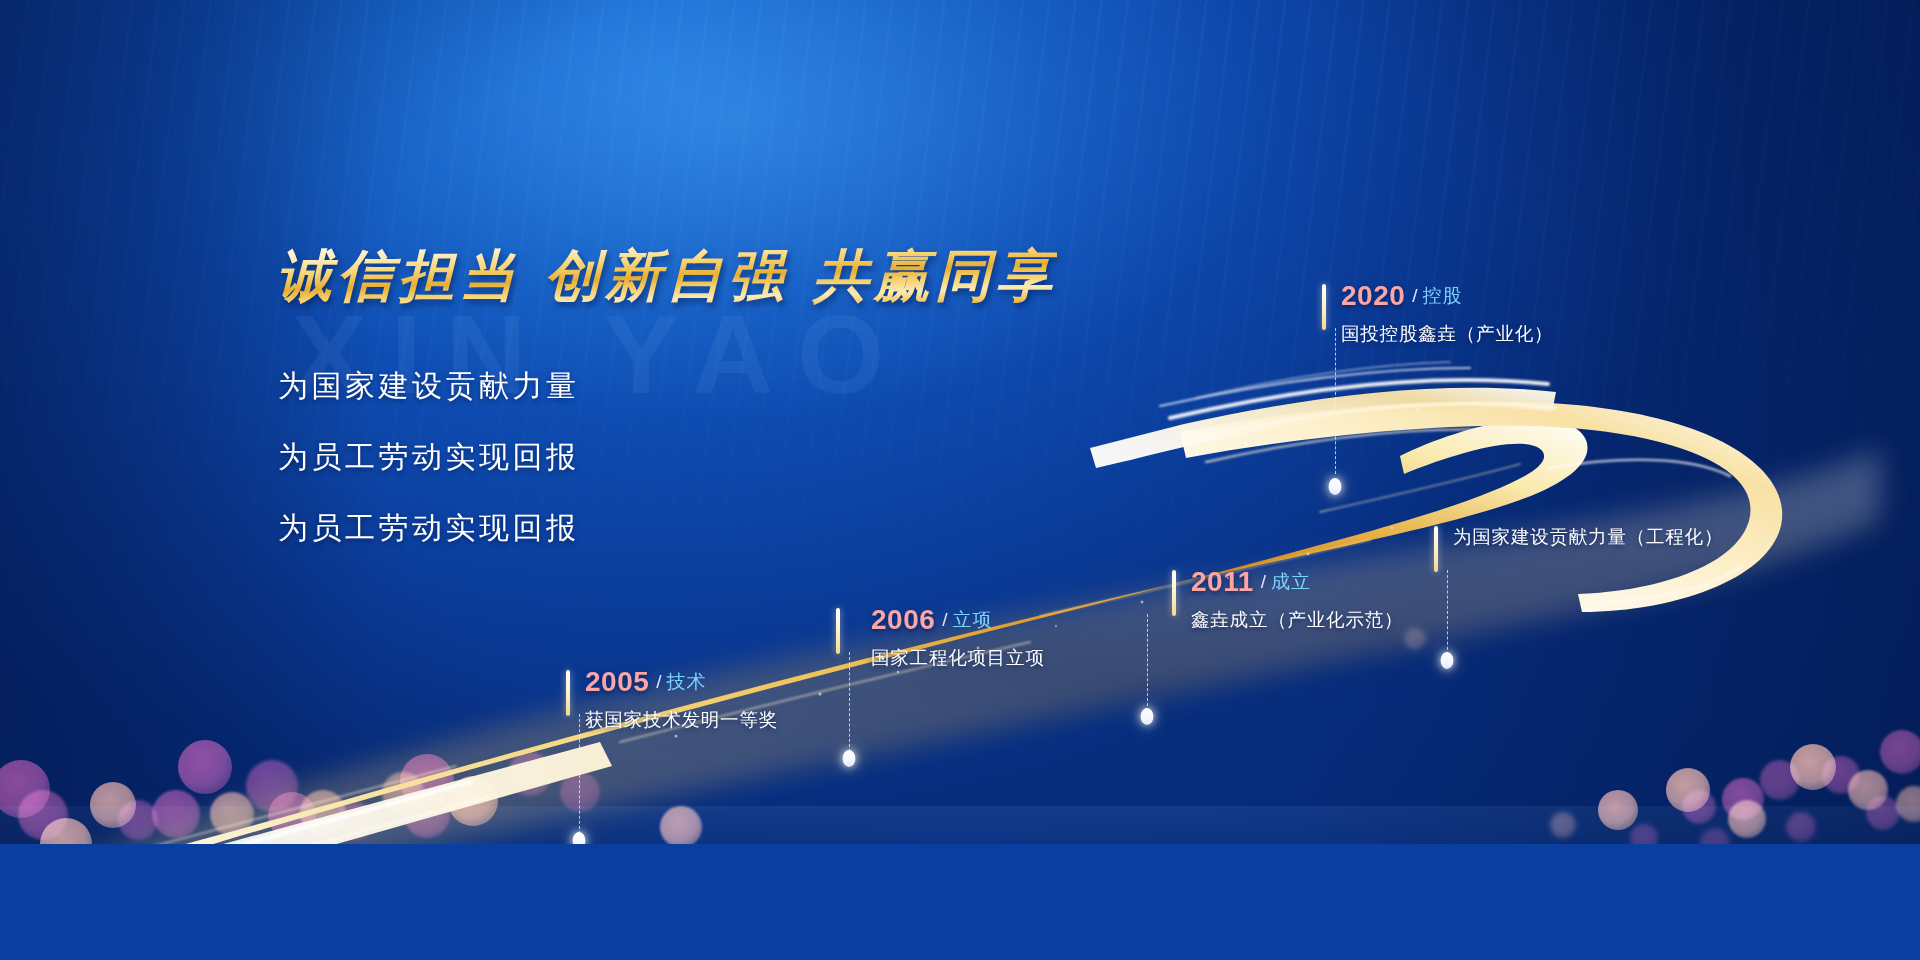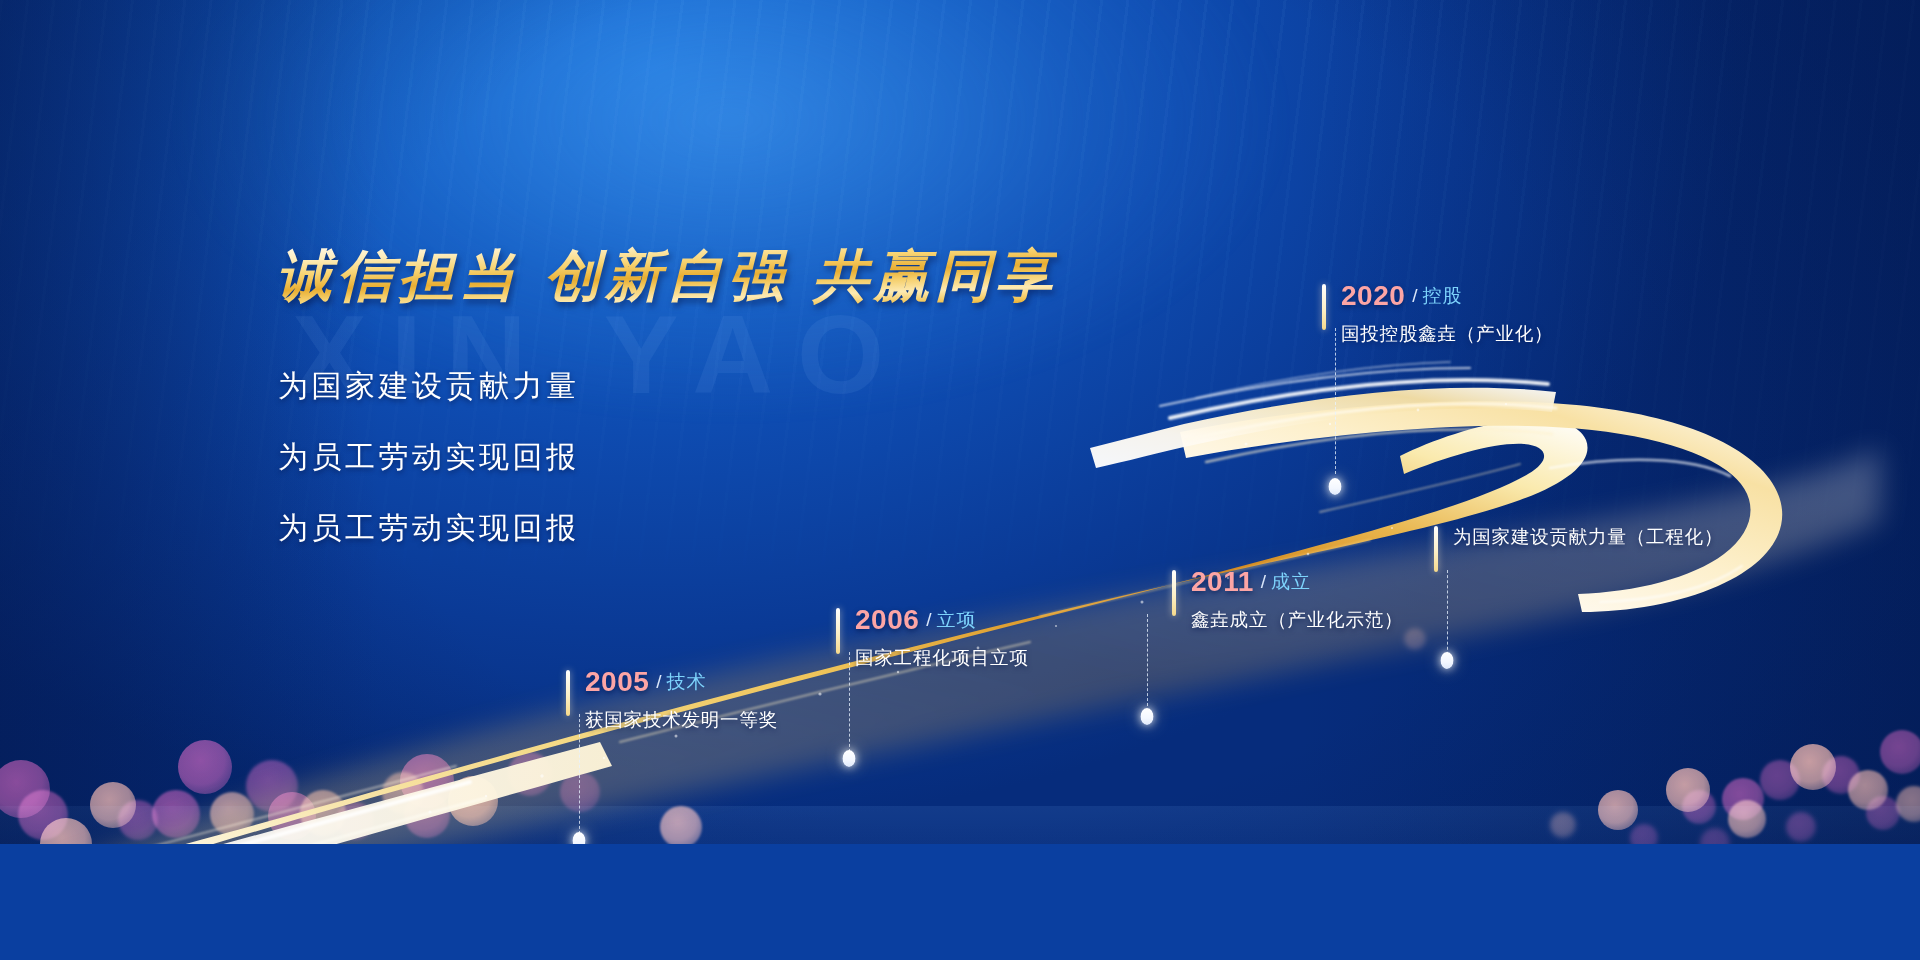--- a/index.html
+++ b/index.html
@@ -349,21 +349,21 @@
       <div class="leader-dot" style="left: 579px; top: 832px;"></div>
       <div class="milestone" style="left: 566px; top: 668px;">
         <div class="ms-bar"></div>
         <div class="ms-text">
           <div class="ms-head"><span class="ms-year">2005</span><span class="ms-sep">/</span><span class="ms-tag">技术</span></div>
           <div class="ms-desc">获国家技术发明一等奖</div>
         </div>
       </div>
       <div class="leader" style="left: 849px; top: 652px; height: 100px;"></div>
       <div class="leader-dot" style="left: 849px; top: 750px;"></div>
-      <div class="milestone" style="left: 836px; top: 606px;">
+      <div class="milestone" style="left: 836px; top: 606px; padding-left: 16px;">
         <div class="ms-bar"></div>
         <div class="ms-text">
           <div class="ms-head"><span class="ms-year">2006</span><span class="ms-sep">/</span><span class="ms-tag">立项</span></div>
           <div class="ms-desc">国家工程化项目立项</div>
         </div>
       </div>
       <div class="leader" style="left: 1147px; top: 614px; height: 92px;"></div>
       <div class="leader-dot" style="left: 1147px; top: 708px;"></div>
       <div class="milestone" style="left: 1172px; top: 568px;">
         <div class="ms-bar"></div>

